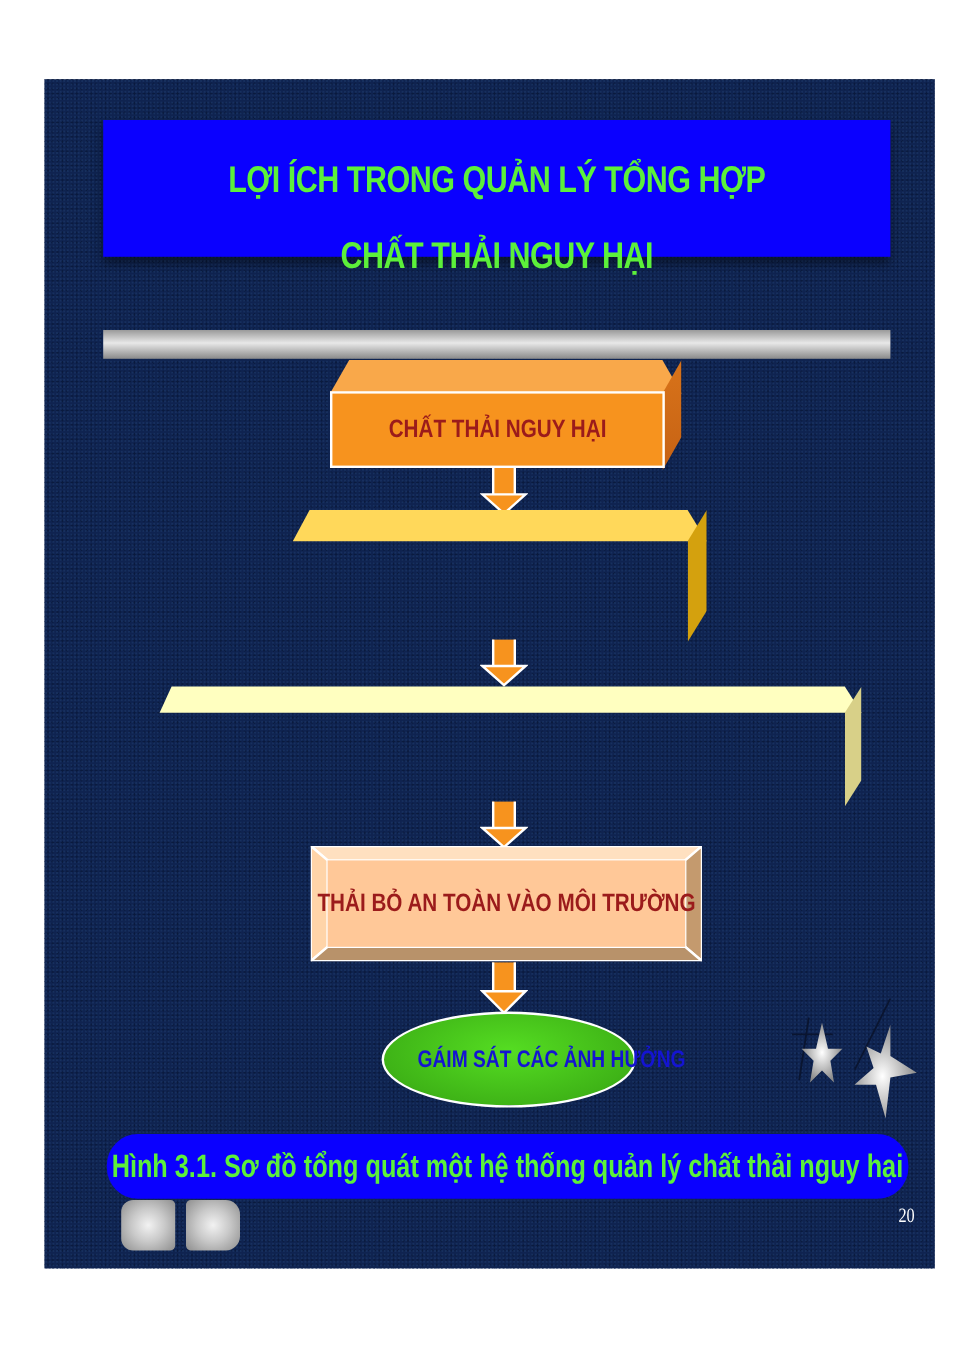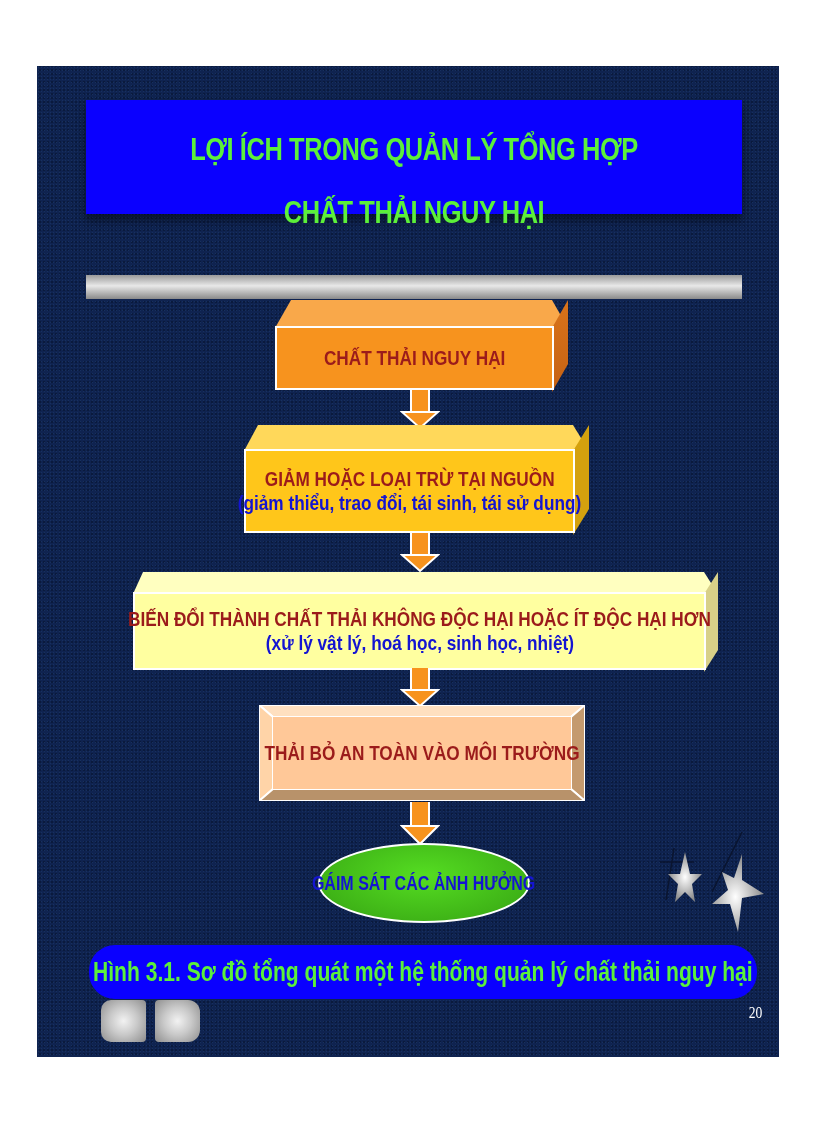--- a/index.html
+++ b/index.html
@@ -21,21 +21,21 @@
   .box3d .front { position:absolute; border:2px solid #ffffff; box-sizing:border-box;
                   display:flex; flex-direction:column; align-items:center; justify-content:center; text-align:center; }
   .box3d .top { position:absolute; border-top:2px solid #fff; box-sizing:border-box; }
   .box3d .side { position:absolute; box-sizing:border-box; }
   .main-text { color:#9b1b1b; font-weight:bold; font-size:21px; transform:scaleX(0.82); white-space:nowrap; }
   .sub-text { color:#1414d2; font-weight:bold; font-size:21px; transform:scaleX(0.82); white-space:nowrap; }
   .arrow { position:absolute; }
   .arrow .shaft { position:absolute; background:#f7931e; border-left:2px solid #fff; border-right:2px solid #fff; box-sizing:border-box; }
   .ellipse { position:absolute; left:318px; top:843px; width:212px; height:80px; border-radius:50%;
              background:radial-gradient(ellipse at 50% 40%, #55dd22 0%, #3fb417 70%, #2e9a10 100%);
-             border:2px solid #ffffff; box-sizing:border-box; display:flex; align-items:center; justify-content:center; }
+             border:2px solid #ffffff; box-sizing:border-box; display:flex; align-items:center; justify-content:flex-start; }
   .ellipse-text { color:#1414d2; font-weight:bold; font-size:20px; transform:scaleX(0.8); white-space:nowrap; }
   .caption { position:absolute; left:89px; top:945px; width:668px; height:54px; background:#0a00ff;
              display:flex; align-items:center; justify-content:center;border-radius:26px; }
   .caption-text { color:#5cf03a; font-weight:bold; font-size:27px; transform:scaleX(0.78); white-space:nowrap; }
   .page-num { position:absolute; left:747px; top:1003px; color:#ffffff; font-family:"Liberation Serif", serif; font-size:17px; transform:scaleX(0.8); }
   .nav-btn { position:absolute; top:1000px; width:45px; height:42px; border-radius:10px 4px 4px 10px;
              background:radial-gradient(circle at 50% 50%, #f2f2f2 0%, #c9c9c9 45%, #8d8d8d 100%); }
   .star { position:absolute; }
 </style>
 </head>
@@ -61,40 +61,32 @@
 <div class="arrow" style="left:400px;top:390px;width:40px;height:40px;">
   <div class="shaft" style="left:10px;top:0;width:20px;height:24px;"></div>
   <svg width="40" height="40" style="position:absolute;left:0;top:0;">
       <polygon points="2,22 38,22 20,38" fill="#f7931e" stroke="#fff" stroke-width="2"></polygon>
     </svg>
 </div>
 
 <div class="box3d" style="left:244px;top:425px;width:345px;height:110px;">
   <div class="top" style="left:0;top:0;width:345px;height:0;border-bottom:26px solid #ffd85a;border-left:14px solid transparent;border-right:16px solid transparent;border-top:none;"></div>
   <div class="side" style="left:329px;top:0;width:16px;height:110px;background:#d4a10e;clip-path:polygon(0 26px,100% 0,100% 84px,0 100%);"></div>
-  <div class="front" style="left:0;top:24px;width:331px;height:84px;background:#ffc61a;">
-    <div class="main-text">GIẢM HOẶC LOẠI TRỪ TẠI NGUỒN</div>
-    <div class="sub-text">(giảm thiểu, trao đổi, tái sinh, tái sử dụng)</div>
-  </div>
 </div>
 
 <div class="arrow" style="left:400px;top:533px;width:40px;height:40px;">
   <div class="shaft" style="left:10px;top:0;width:20px;height:24px;"></div>
   <svg width="40" height="40" style="position:absolute;left:0;top:0;">
       <polygon points="2,22 38,22 20,38" fill="#f7931e" stroke="#fff" stroke-width="2"></polygon>
     </svg>
 </div>
 
 <div class="box3d" style="left:133px;top:572px;width:585px;height:100px;">
   <div class="top" style="left:0;top:0;width:585px;height:0;border-bottom:22px solid #ffffc0;border-left:10px solid transparent;border-right:14px solid transparent;border-top:none;"></div>
   <div class="side" style="left:571px;top:0;width:14px;height:100px;background:#d8d088;clip-path:polygon(0 22px,100% 0,100% 78px,0 100%);"></div>
-  <div class="front" style="left:0;top:20px;width:573px;height:78px;background:#ffffa0;">
-    <div class="main-text">BIẾN ĐỔI THÀNH CHẤT THẢI KHÔNG ĐỘC HẠI HOẶC ÍT ĐỘC HẠI HƠN</div>
-    <div class="sub-text">(xử lý vật lý, hoá học, sinh học, nhiệt)</div>
-  </div>
 </div>
 
 <div class="arrow" style="left:400px;top:668px;width:40px;height:40px;">
   <div class="shaft" style="left:10px;top:0;width:20px;height:24px;"></div>
   <svg width="40" height="40" style="position:absolute;left:0;top:0;">
       <polygon points="2,22 38,22 20,38" fill="#f7931e" stroke="#fff" stroke-width="2"></polygon>
     </svg>
 </div>
 
 <div class="box3d" style="left:259px;top:705px;width:326px;height:96px;">

